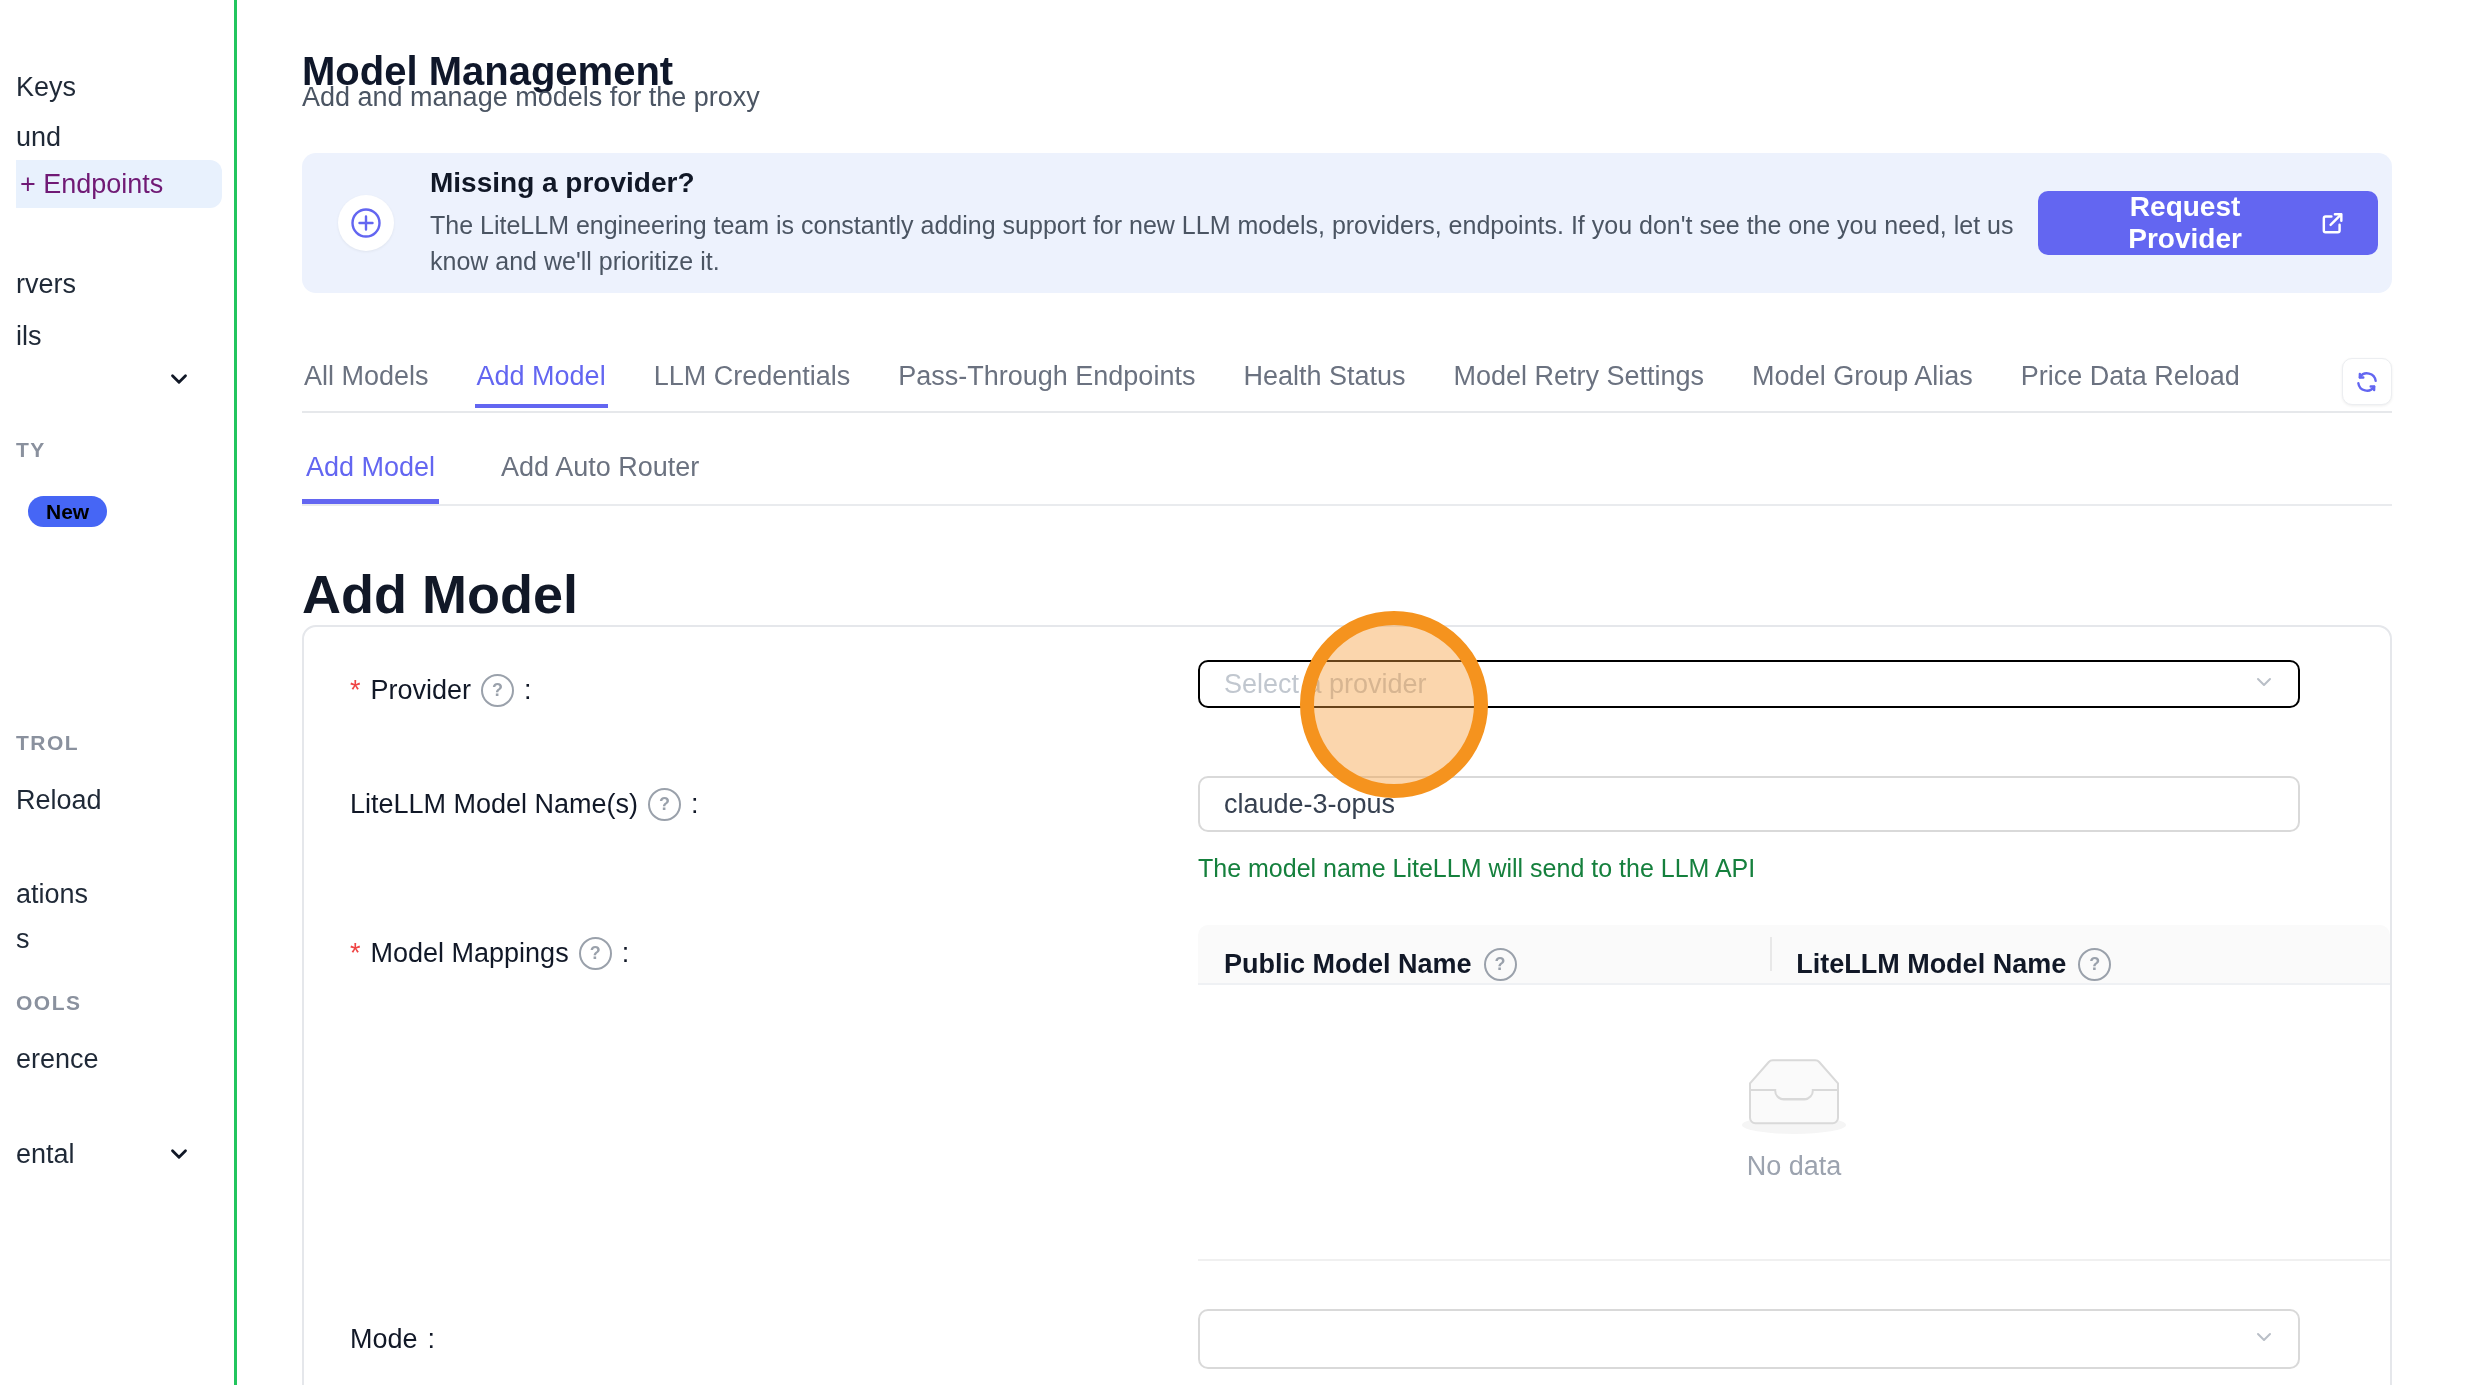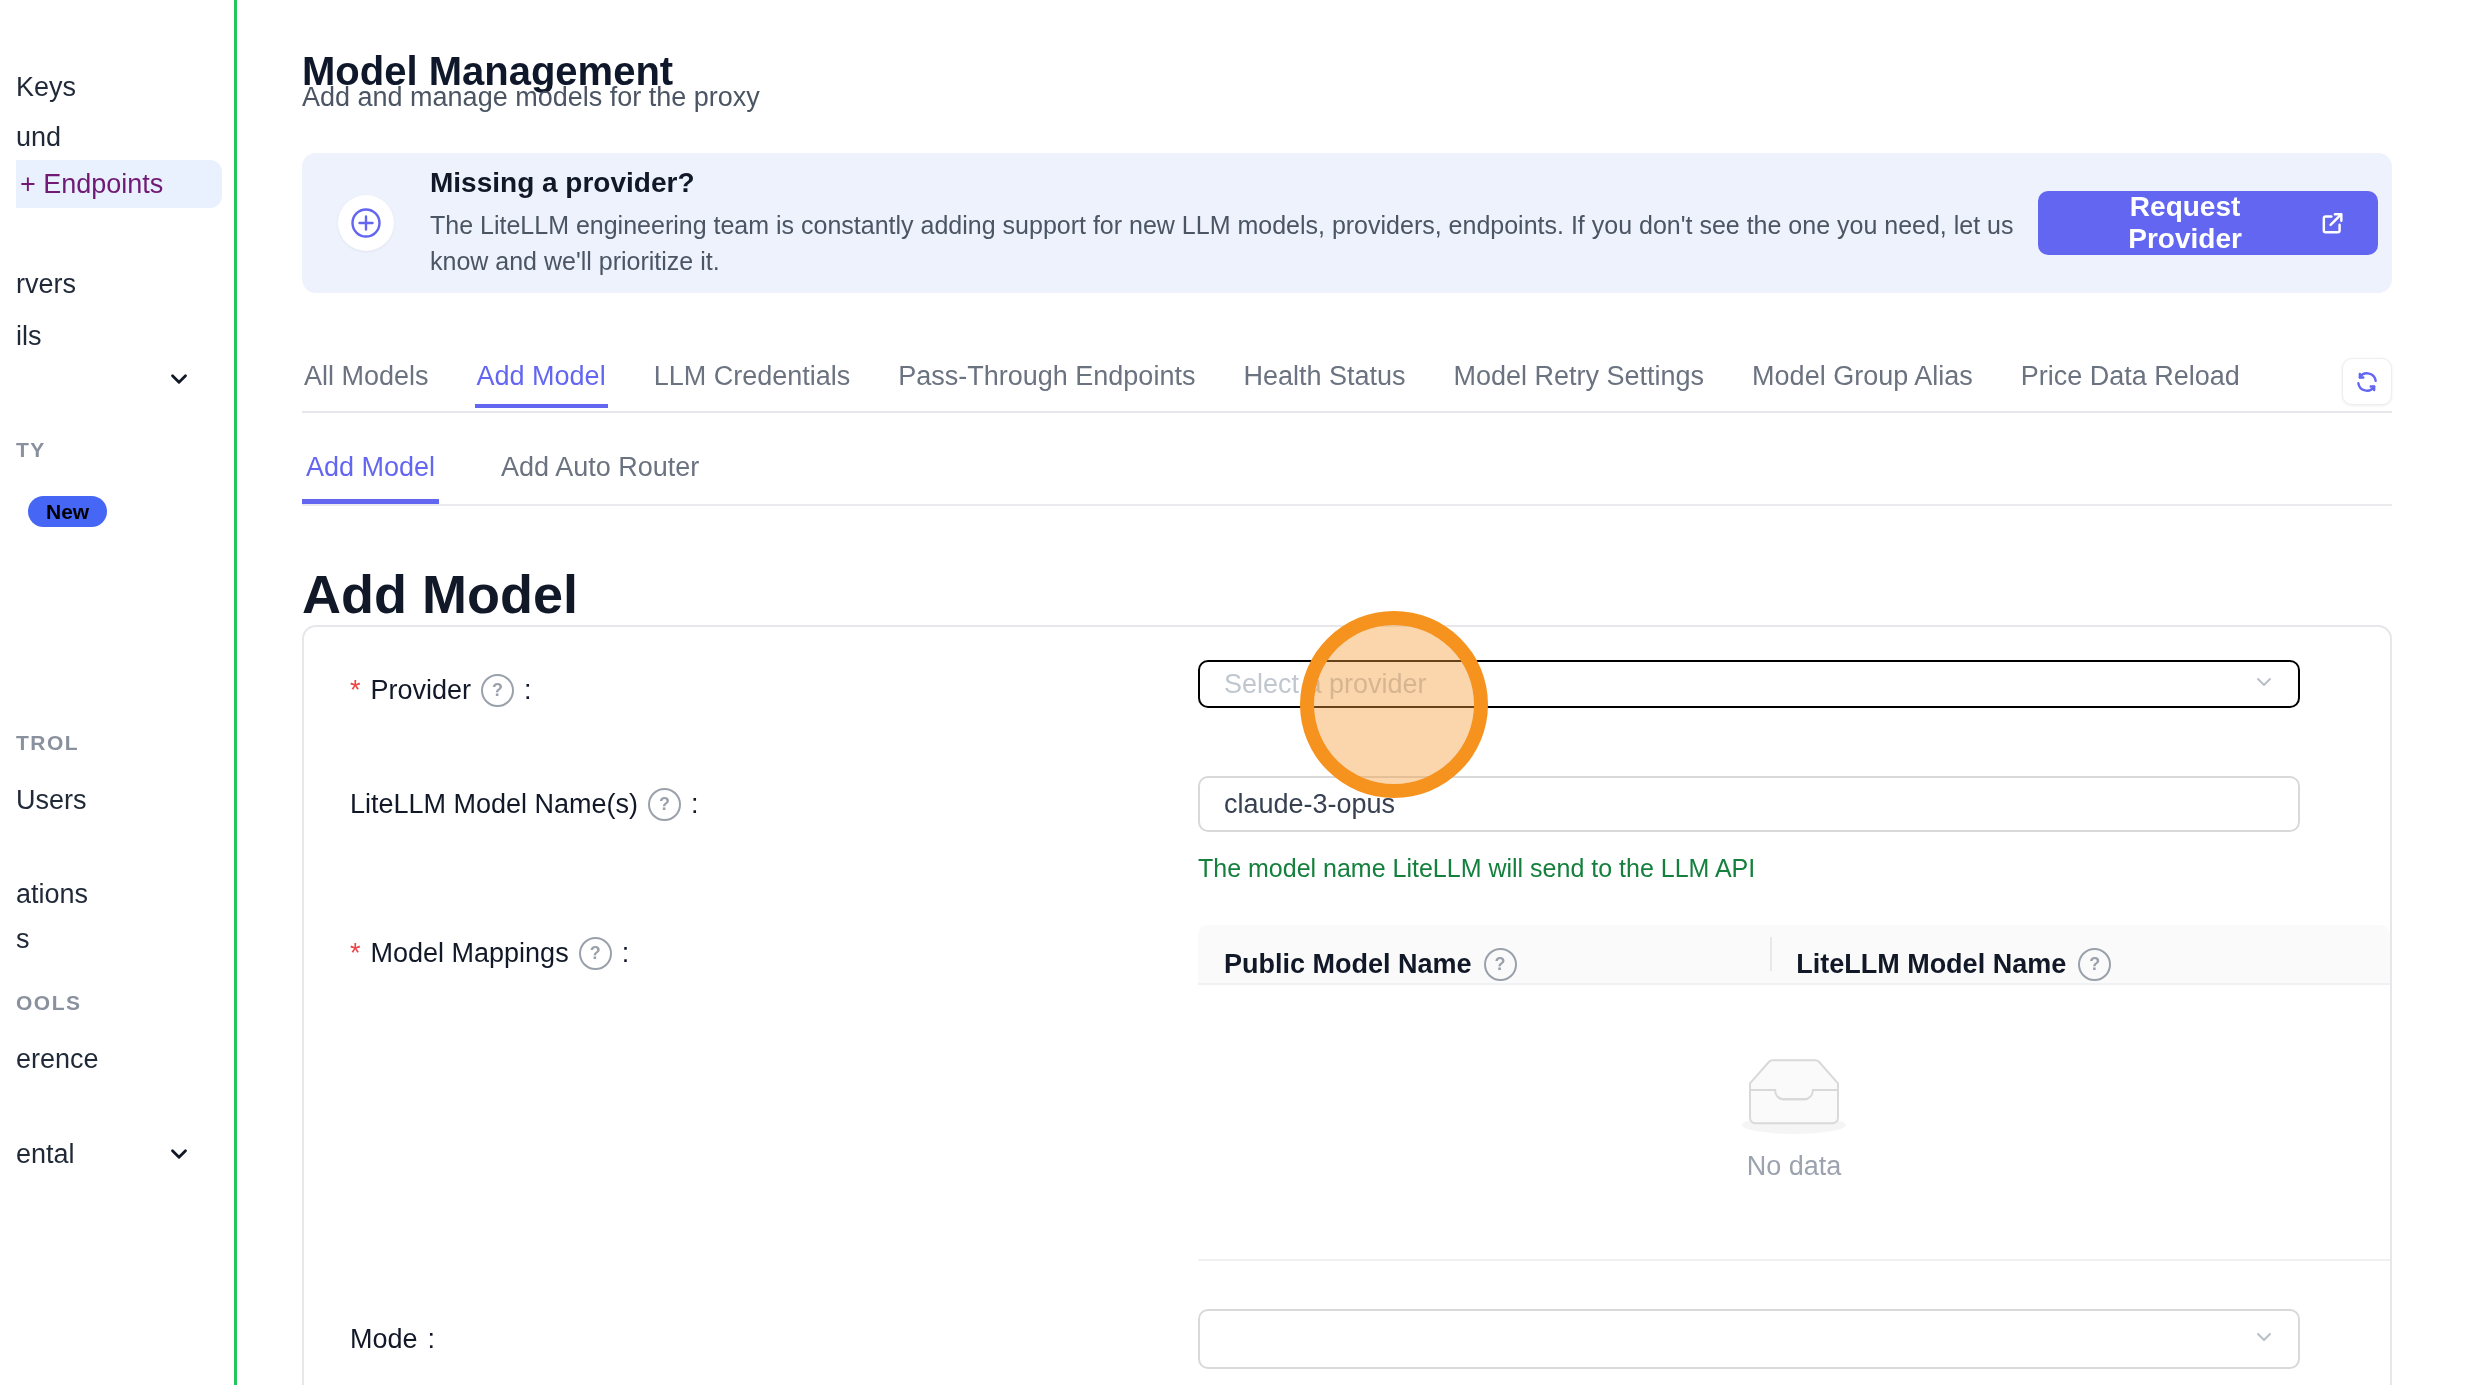--- a/index.html
+++ b/index.html
@@ -85,21 +85,21 @@
   <div class="s-item" style="top:269px;">rvers</div>
   <div class="s-item" style="top:321px;">ils</div>
   <div class="chev" style="left:150px;top:366px;">
     <svg width="26" height="26" viewBox="0 0 24 24" fill="none" stroke="#111827" stroke-width="2.6" stroke-linecap="round" stroke-linejoin="round">
         <path d="M6 9l6 6 6-6"></path>
       </svg>
   </div>
   <div class="s-section" style="top:438px;">TY</div>
   <div class="s-badge" style="left:12px;top:496px;">New</div>
   <div class="s-section" style="top:731px;">TROL</div>
-  <div class="s-item" style="top:785px;">Users</div>
+  <div class="s-item" style="top:785px;">Reload</div>
   <div class="s-item" style="top:879px;">ations</div>
   <div class="s-item" style="top:924px;">s</div>
   <div class="s-section" style="top:991px;">OOLS</div>
   <div class="s-item" style="top:1044px;">erence</div>
   <div class="s-item" style="top:1139px;">ental</div>
   <div class="chev" style="left:150px;top:1141px;">
     <svg width="26" height="26" viewBox="0 0 24 24" fill="none" stroke="#111827" stroke-width="2.6" stroke-linecap="round" stroke-linejoin="round">
         <path d="M6 9l6 6 6-6"></path>
       </svg>
   </div>

